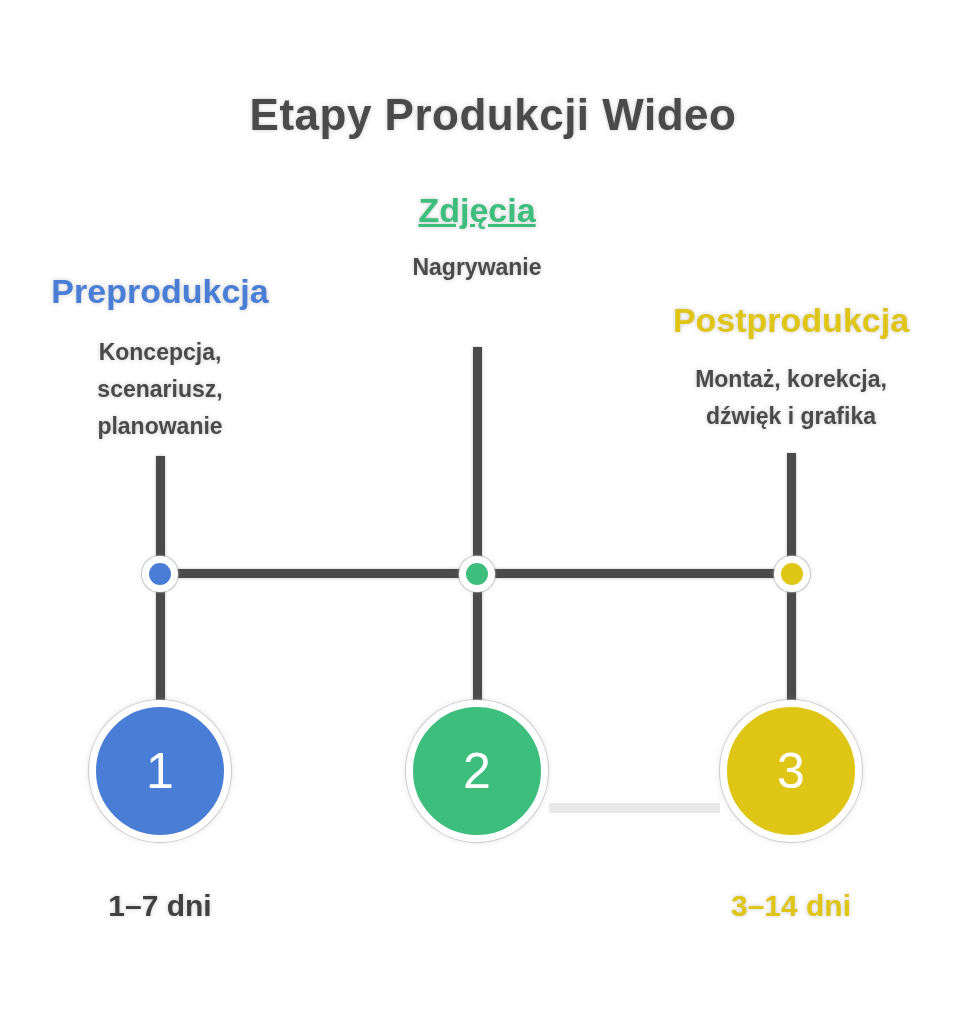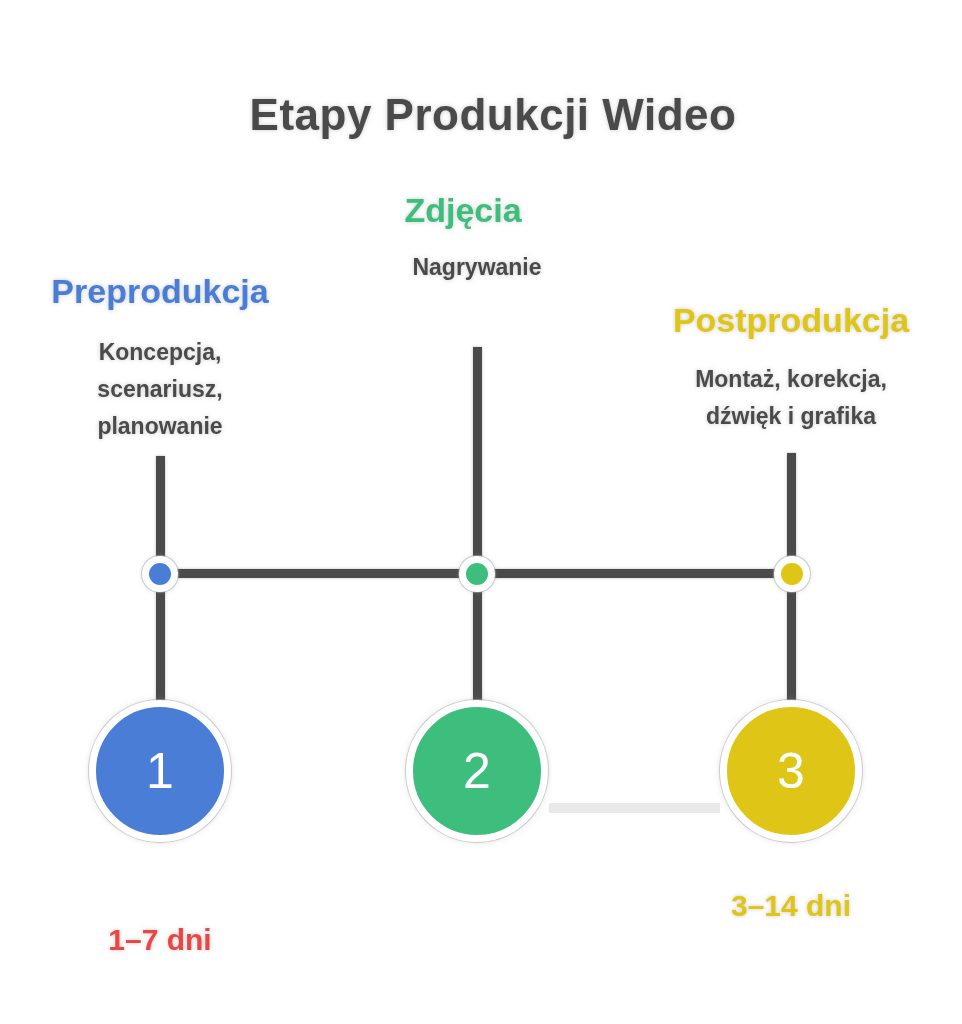--- a/index.html
+++ b/index.html
@@ -23,21 +23,21 @@
   }
 
   .heading {
     position: absolute;
     width: 360px;
     text-align: center;
     font-size: 34px;
     font-weight: 700;
   }
   .heading.s1 { left: -20px; top: 272px; }
-  .heading.s2 { left: 283px; top: 191px; }
+  .heading.s2 { left: 297px; top: 191px; text-decoration: underline; }
   .heading.s3 { left: 611px; top: 301px; }
 
   .desc {
     position: absolute;
     width: 360px;
     text-align: center;
     font-size: 23px;
     font-weight: 700;
     line-height: 37px;
   }
@@ -150,16 +150,16 @@
   <div class="circle s1" style="background-color: rgb(74, 126, 214);">
     <span class="number" style="color: rgb(255, 255, 255);">1</span>
   </div>
   <div class="circle s2" style="background-color: rgb(61, 190, 125);">
     <span class="number" style="color: rgb(255, 255, 255);">2</span>
   </div>
   <div class="circle s3" style="background-color: rgb(223, 198, 22);">
     <span class="number" style="color: rgb(255, 255, 255);">3</span>
   </div>
 
-  <div class="duration s1 fuzzy" style="color: #ef4444; margin-top: 34px;">1–7 dni</div>
+  <div class="duration s1 fuzzy" style="color: #404040;">1–7 dni</div>
   <div class="duration s3 fuzzy" style="color: rgb(223, 198, 22);">3–14 dni</div>
 
 </div>
 
 </body></html>

